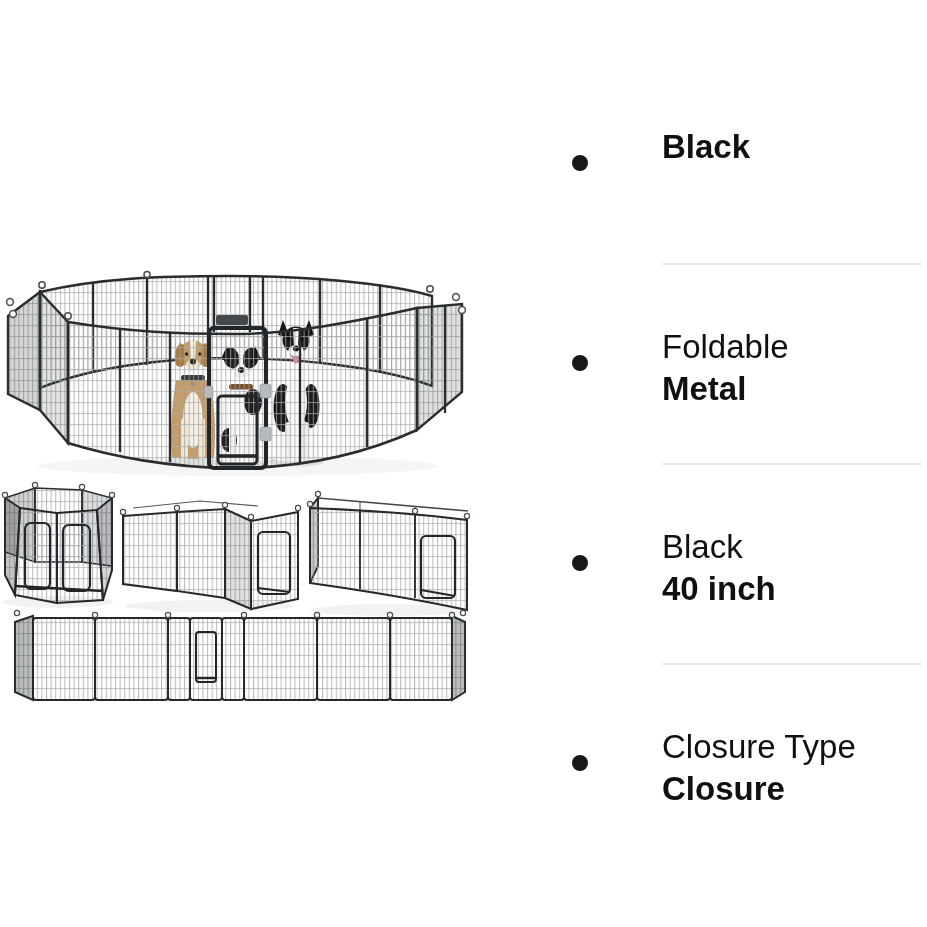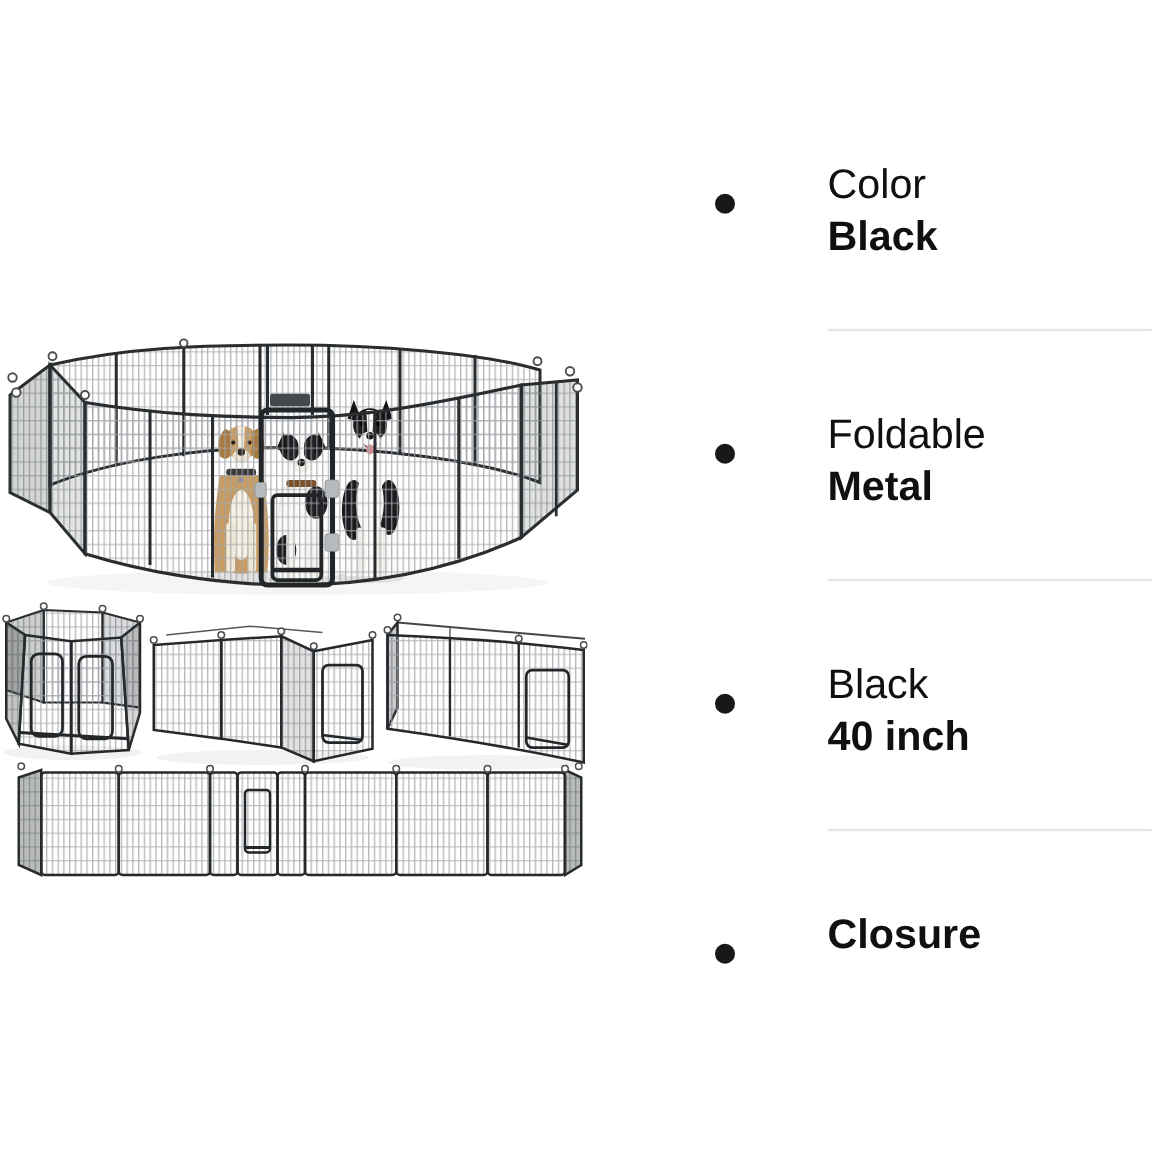--- a/index.html
+++ b/index.html
@@ -241,37 +241,37 @@
           <circle cx="463" cy="343" r="2.6"></circle>
       </g>
     </g>
   </svg>
 </div>
 
 <div class="attributes">
 
   <div class="attr-row">
     <span class="bullet"></span>
-    <div class="attr-label">Color</div>
     <div class="attr-value">Black</div>
     <div class="divider"></div>
   </div>
 
   <div class="attr-row">
     <span class="bullet"></span>
     <div class="attr-label">Foldable</div>
     <div class="attr-value">Metal</div>
     <div class="divider"></div>
   </div>
 
   <div class="attr-row">
     <span class="bullet"></span>
     <div class="attr-label">Black</div>
     <div class="attr-value">40 inch</div>
     <div class="divider"></div>
   </div>
 
   <div class="attr-row">
     <span class="bullet"></span>
+    <div class="attr-label">Closure Type</div>
     <div class="attr-value">Closure</div>
   </div>
 
 </div>
 
 </body></html>

